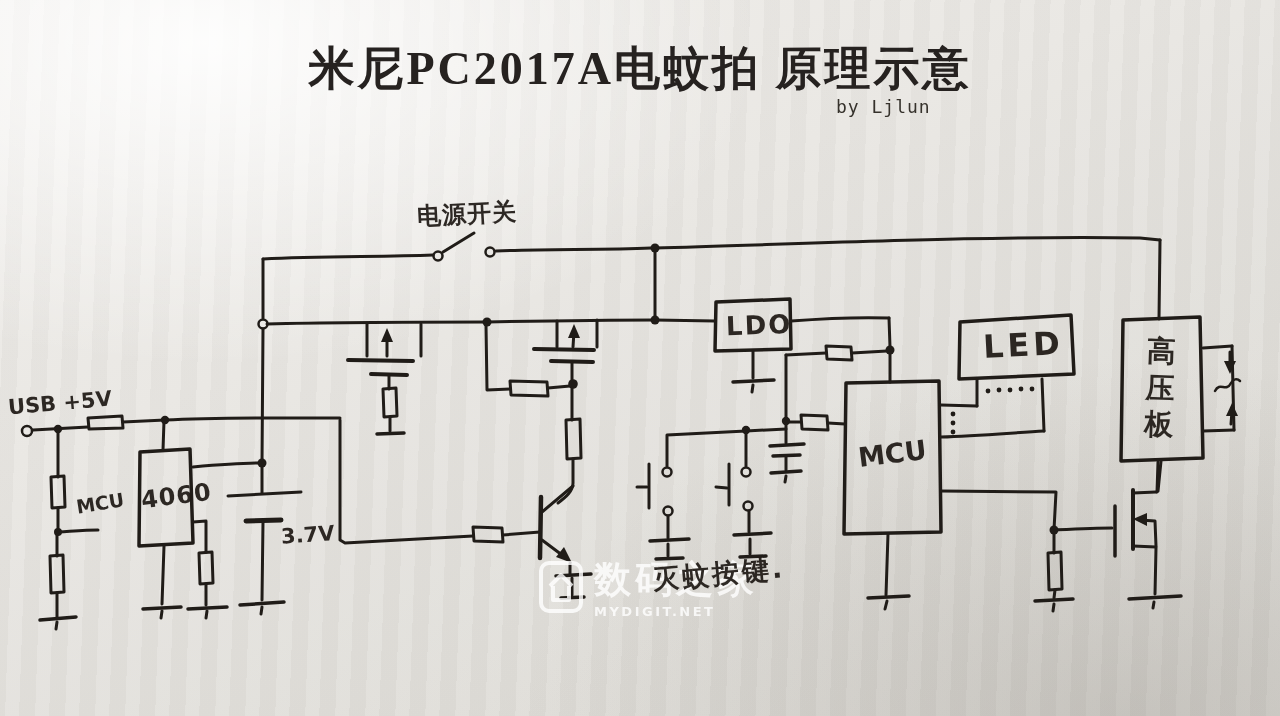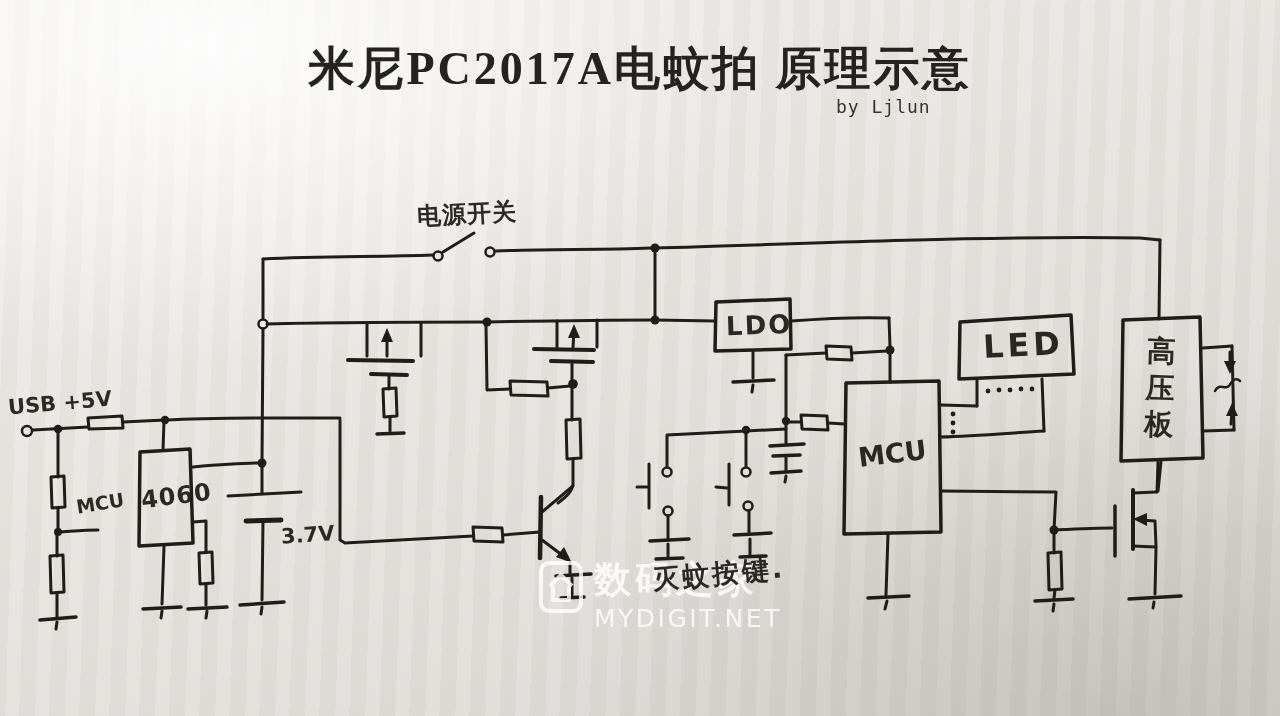--- a/index.html
+++ b/index.html
@@ -27,21 +27,21 @@
   .hand{
     position:absolute;z-index:3;color:rgba(30,25,20,0.93);
     font-family:"DejaVu Sans",sans-serif;font-weight:600;white-space:nowrap;
   }
   .wm{
     position:absolute;left:538px;top:560px;z-index:2;display:flex;align-items:flex-start;gap:10px;
     color:var(--watermark,rgba(255,255,255,0.8));
   }
   .wm-text-block{display:flex;flex-direction:column;}
   .wm-name{font-size:37px;font-weight:700;letter-spacing:4px;line-height:1.1;}
-  .wm-url{font-size:25px;font-weight:400;letter-spacing:2.5px;margin-top:3px;}
+  .wm-url{font-size:13px;font-weight:700;letter-spacing:2.5px;margin-top:3px;}
   .vertical-label{white-space:normal;word-break:break-all;line-height:1.26;text-align:center;}
 </style>
 </head>
 <body>
 
 <div class="stage">
 
   <h1 class="title">米尼PC2017A电蚊拍 原理示意</h1>
   <div class="byline">by Ljlun</div>
 

